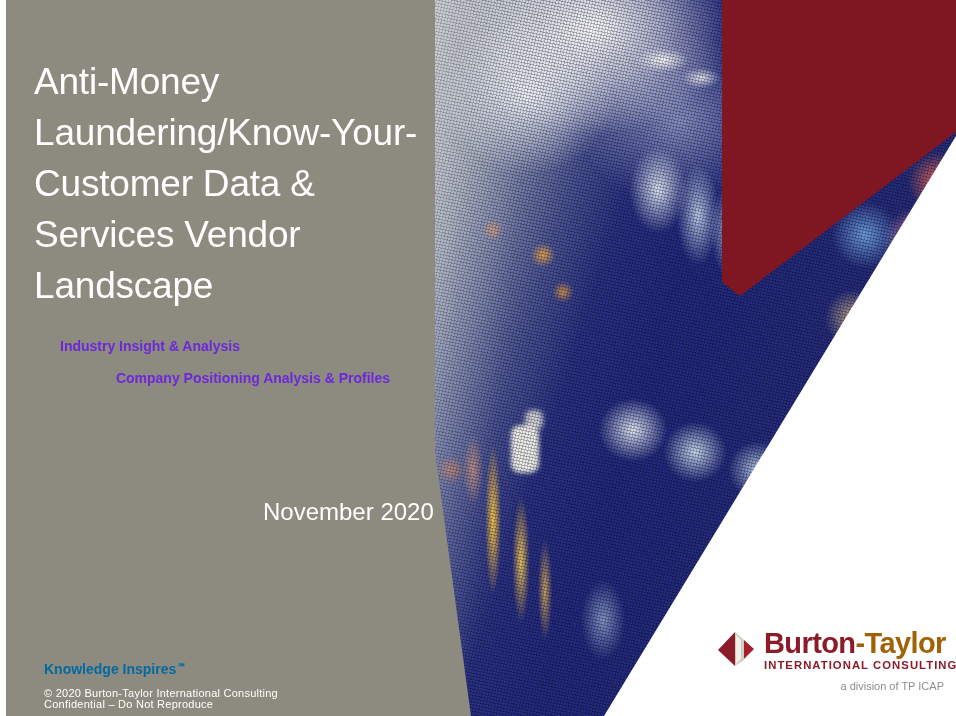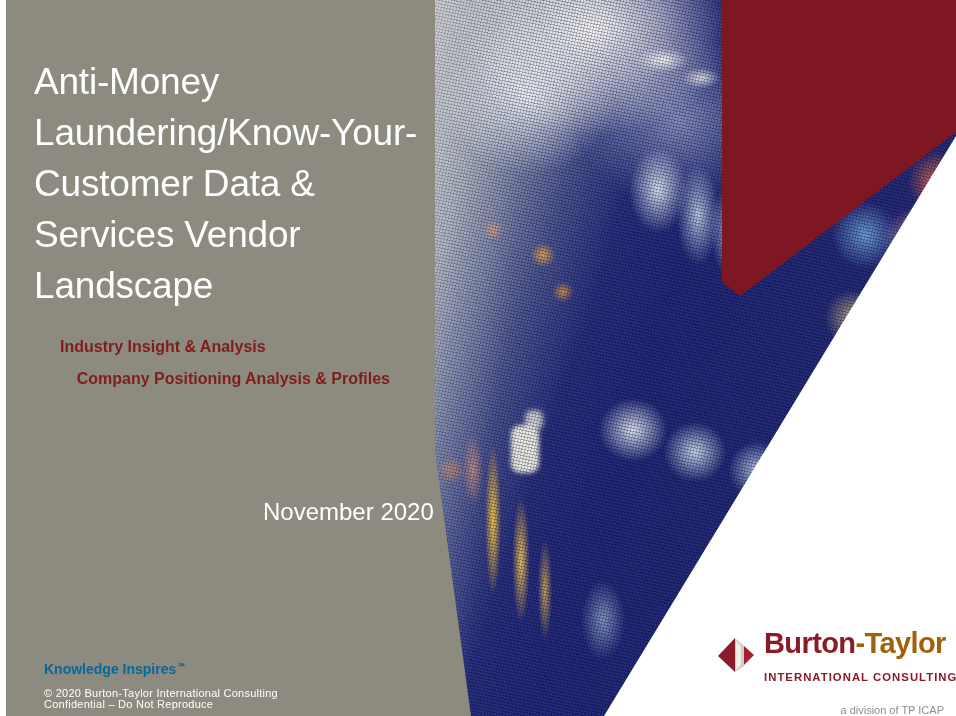--- a/index.html
+++ b/index.html
@@ -154,22 +154,22 @@
     color: #ffffff;
     font-size: 37px;
     line-height: 51px;
     font-weight: 400;
     letter-spacing: -0.2px;
   }
   .subtitle {
     position: absolute;
     left: 60px; top: 336px;
     width: 330px;
-    color: #7f1d1d;
-    font-size: 16px;
+    color: #6d28d9;
+    font-size: 14px;
     font-weight: bold;
     line-height: 21px;
   }
   .subtitle-line { margin-bottom: 11px; }
   .subtitle-line:last-child { margin-bottom: 0; text-align: right; }
 
   .date {
     position: absolute;
     left: 263px; top: 498px;
     color: #ffffff;
@@ -216,28 +216,28 @@
     letter-spacing: -0.6px;
     white-space: nowrap;
   }
   .logo-name .burton { color: #8c1a27; }
   .logo-name .taylor { color: #a16207; }
   .logo-sub {
     color: #8c1a27;
     font-size: 11.3px;
     font-weight: bold;
     letter-spacing: 1.05px;
-    margin-top: 13px;
+    margin-top: 1px;
     white-space: nowrap;
   }
   .logo-div {
     color: #8d8d8d;
     font-size: 11px;
     text-align: right;
-    margin-top: 21px;
+    margin-top: 9px;
     padding-right: 2px;
     white-space: nowrap;
   }
 </style>
 </head>
 <body>
 
 <div id="slide">
 
   <div class="photo">

